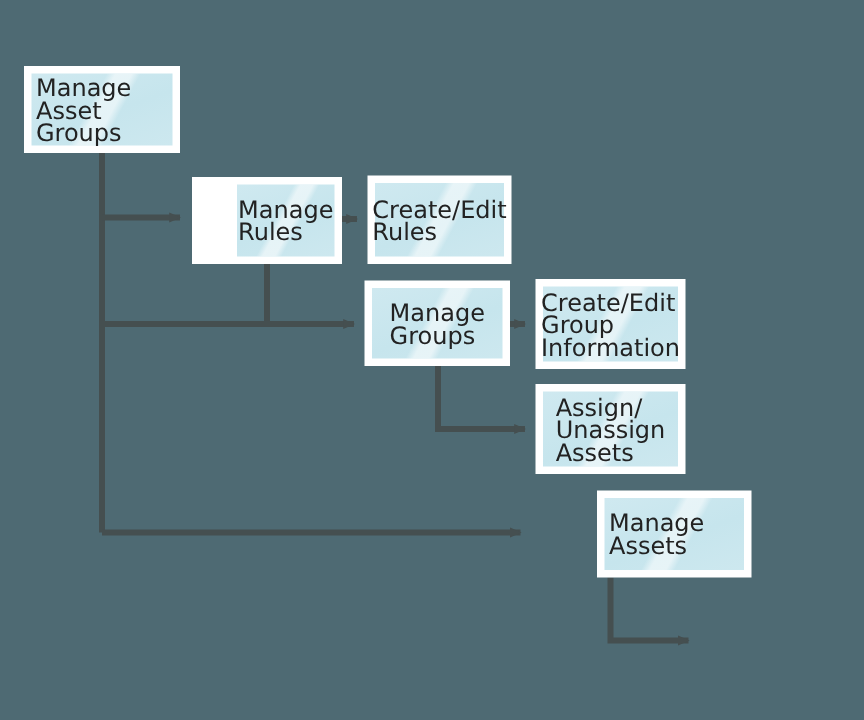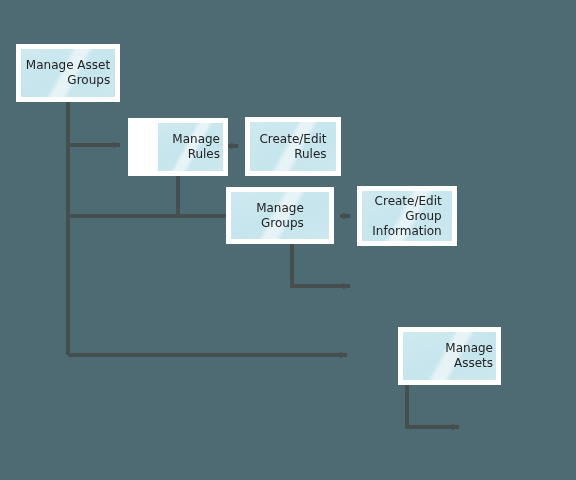--- a/index.html
+++ b/index.html
@@ -32,23 +32,23 @@
     padding: 5px;
     z-index: 2;
   }
   .node-inner {
     width: 100%;
     height: 100%;
     box-sizing: border-box;
     display: flex;
     align-items: center;
     justify-content: center;
-    text-align: right;
+    text-align: left;
     color: #222222;
-    font-size: 12px;
+    font-size: 16px;
     line-height: 15px;
     background:
       linear-gradient(118deg,
         rgba(255,255,255,0) 0%,
         rgba(255,255,255,0) 42%,
         rgba(255,255,255,0.55) 47%,
         rgba(255,255,255,0.55) 56%,
         rgba(255,255,255,0) 61%,
         rgba(255,255,255,0) 100%),
       linear-gradient(160deg, #cfe9f0 0%, #c6e5ed 55%, #cde8ef 100%);
@@ -106,35 +106,42 @@
     </div>
   </div>
 
   <div class="node" style="left:245px; top:117px; width:96px; height:59px;">
     <div class="node-inner">
       <span class="node-label">Create/Edit
 Rules</span>
     </div>
   </div>
 
-  <div class="node" style="left:226px; top:187px; width:108px; height:57px;">
+  <div class="node" style="left:243px; top:187px; width:97px; height:57px;">
     <div class="node-inner">
       <span class="node-label">Manage
 Groups</span>
     </div>
   </div>
 
   <div class="node" style="left:357px; top:186px; width:100px; height:60px;">
     <div class="node-inner">
       <span class="node-label">Create/Edit
 Group
 Information</span>
     </div>
   </div>
 
+  <div class="node" style="left:357px; top:256px; width:100px; height:60px;">
+    <div class="node-inner">
+      <span class="node-label">Assign/
+Unassign
+Assets</span>
+    </div>
+  </div>
 
   <div class="node" style="left:354px; top:327px; width:103px; height:58px;margin-left:44px;">
     <div class="node-inner">
       <span class="node-label">Manage Assets</span>
     </div>
   </div>
 
 
 </div>
 

